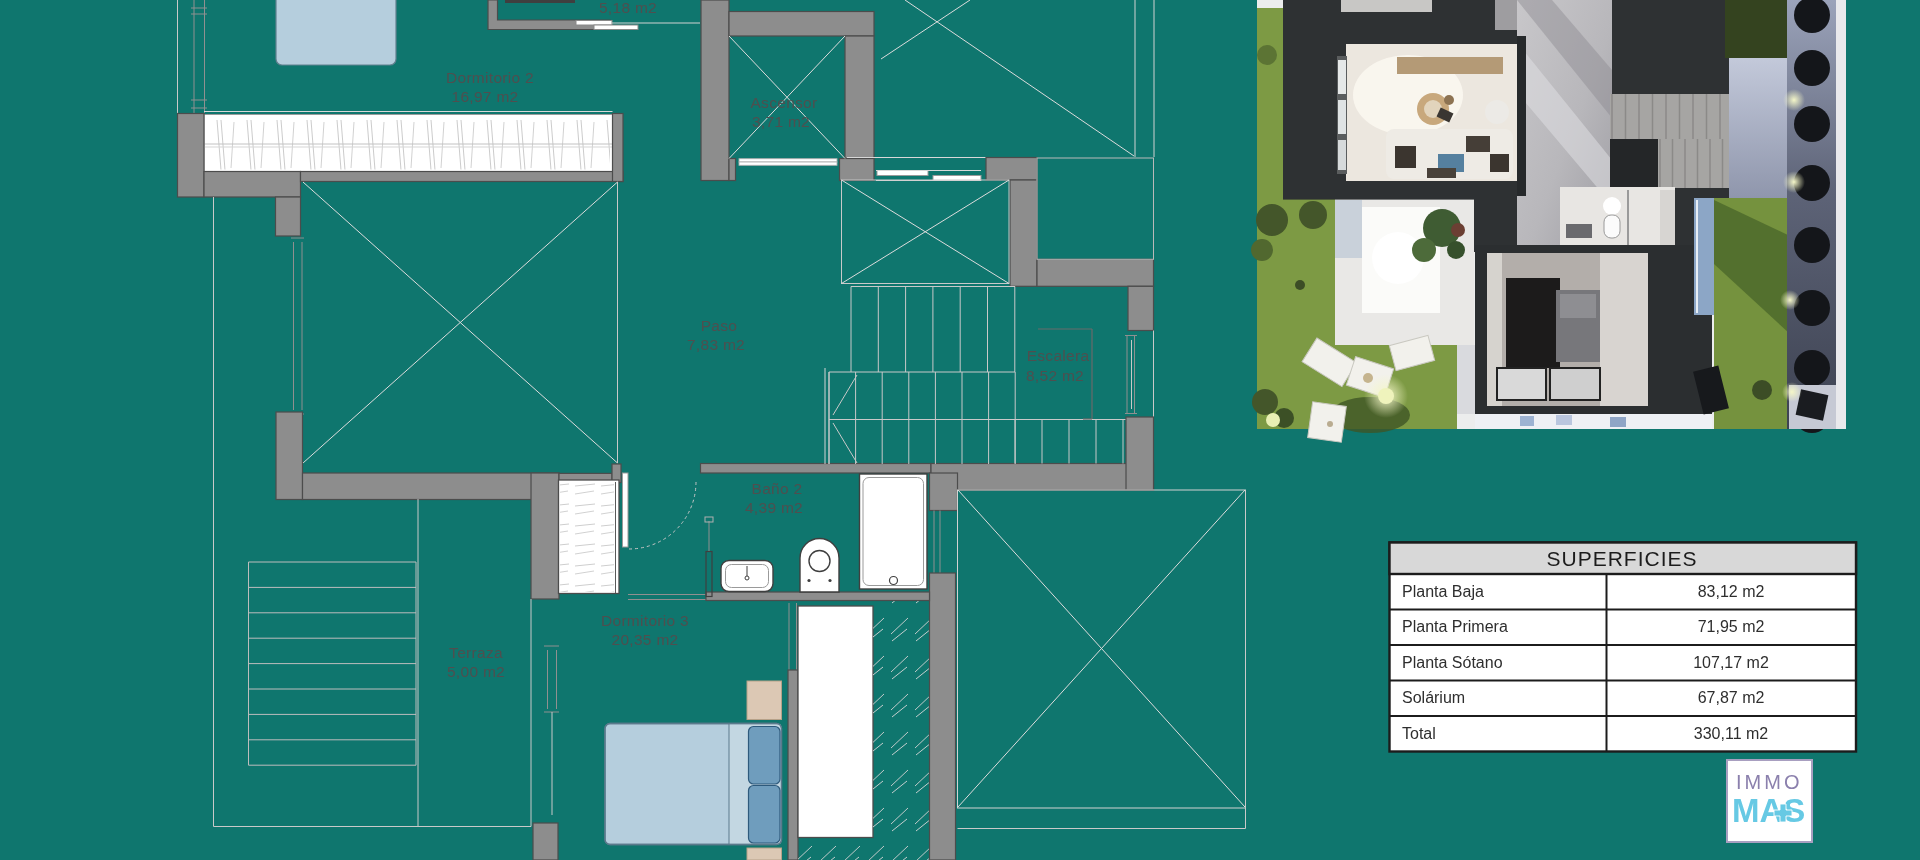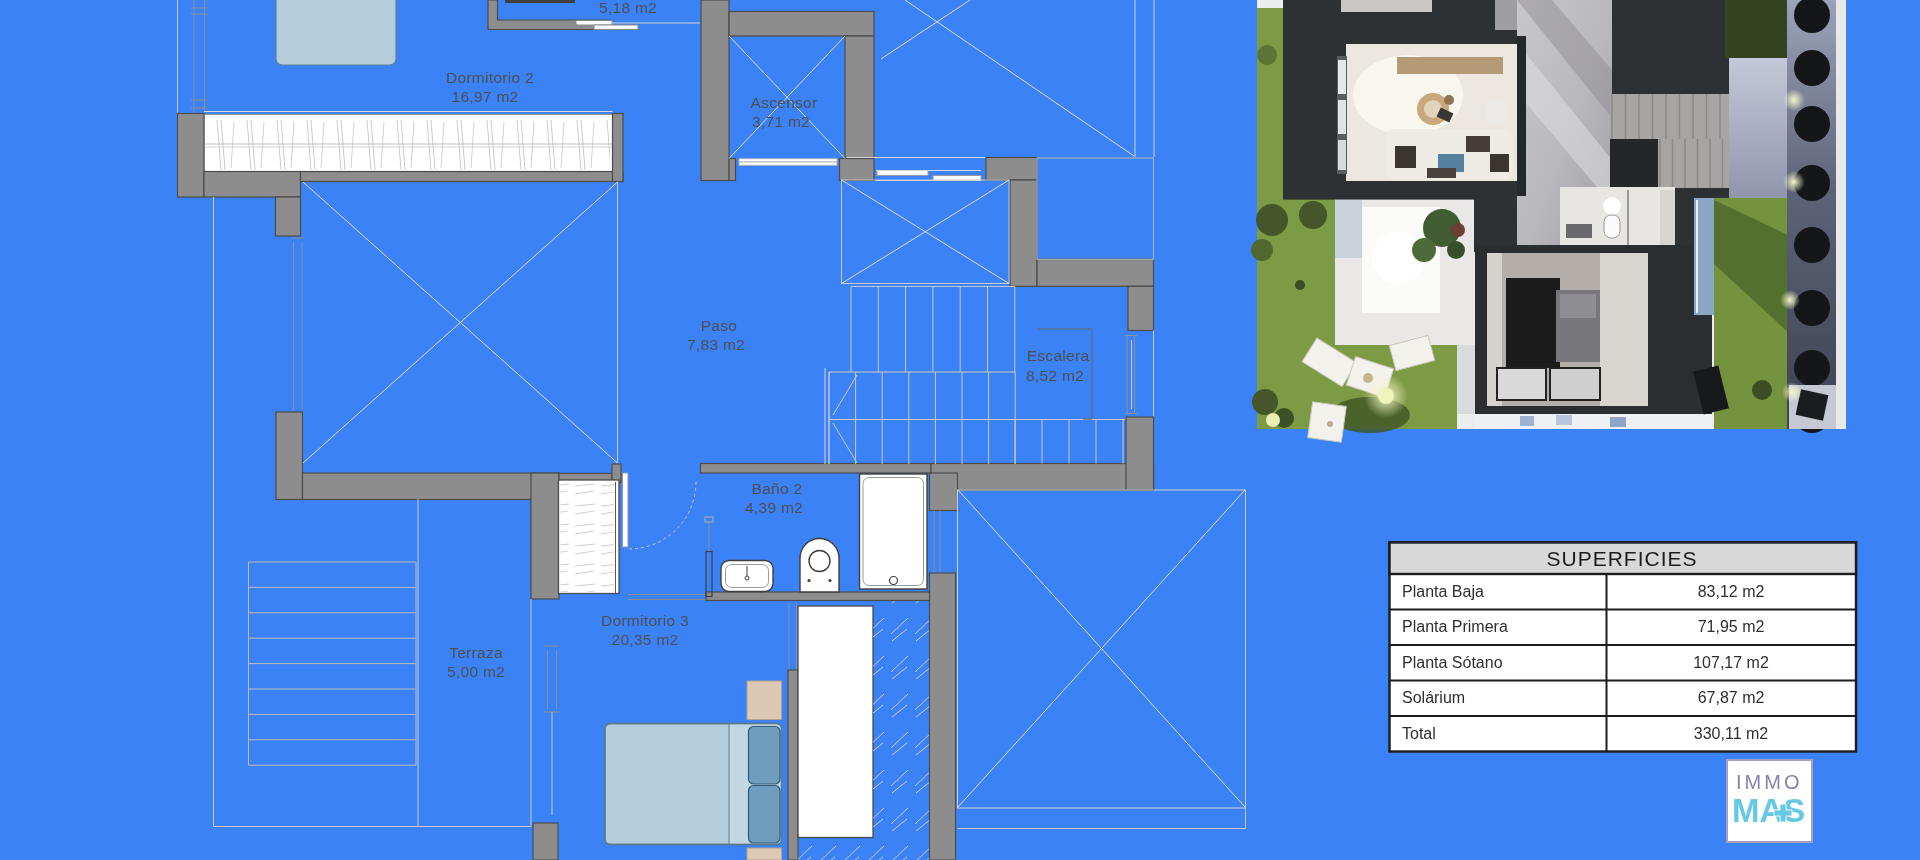--- a/index.html
+++ b/index.html
@@ -1,20 +1,20 @@
 <!DOCTYPE html>
 <html><head><meta charset="utf-8">
 <style>
 html,body{margin:0;padding:0;width:1920px;height:860px;background:#ffffff;overflow:hidden}
 body{font-family:"Liberation Sans",sans-serif;position:relative}
 svg{position:absolute;left:0;top:0}
 text{font-family:"Liberation Sans",sans-serif}
 </style></head>
 <body>
-<div style="position:absolute;inset:0;background:#3b82f6">
+<div style="position:absolute;inset:0;background:#0f766e">
 <svg width="1920" height="860" viewBox="0 0 1920 860" font-family="Liberation Sans, sans-serif">
 <defs>
 <pattern id="hc" width="30" height="58" patternUnits="userSpaceOnUse">
  <line x1="7" y1="4" x2="11" y2="54" stroke="#c5c5c5" stroke-width="0.9"></line>
  <line x1="15" y1="54" x2="11" y2="4" stroke="#c5c5c5" stroke-width="0.9"></line>
  <line x1="24" y1="6" x2="21" y2="52" stroke="#cccccc" stroke-width="0.9"></line>
 </pattern>
 <pattern id="hd" width="24" height="38" patternUnits="userSpaceOnUse">
  <line x1="3" y1="26" x2="20" y2="10" stroke="#d2d2d2" stroke-width="0.9"></line>
  <line x1="4" y1="33" x2="19" y2="21" stroke="#d8d8d8" stroke-width="0.9"></line>

